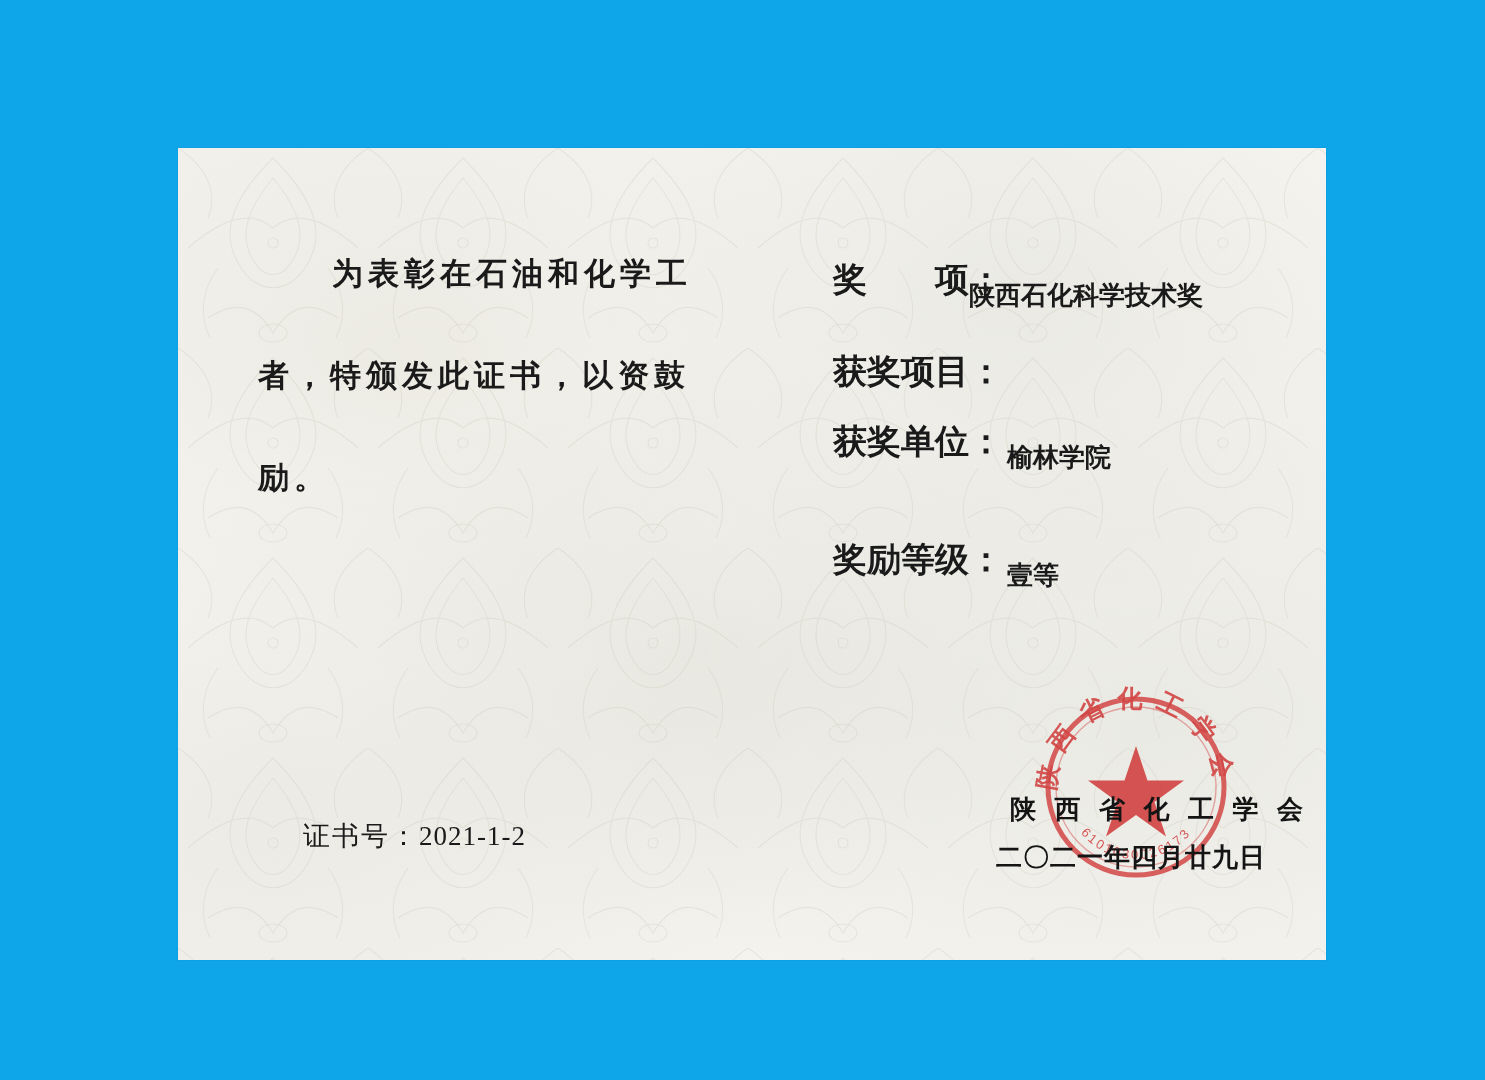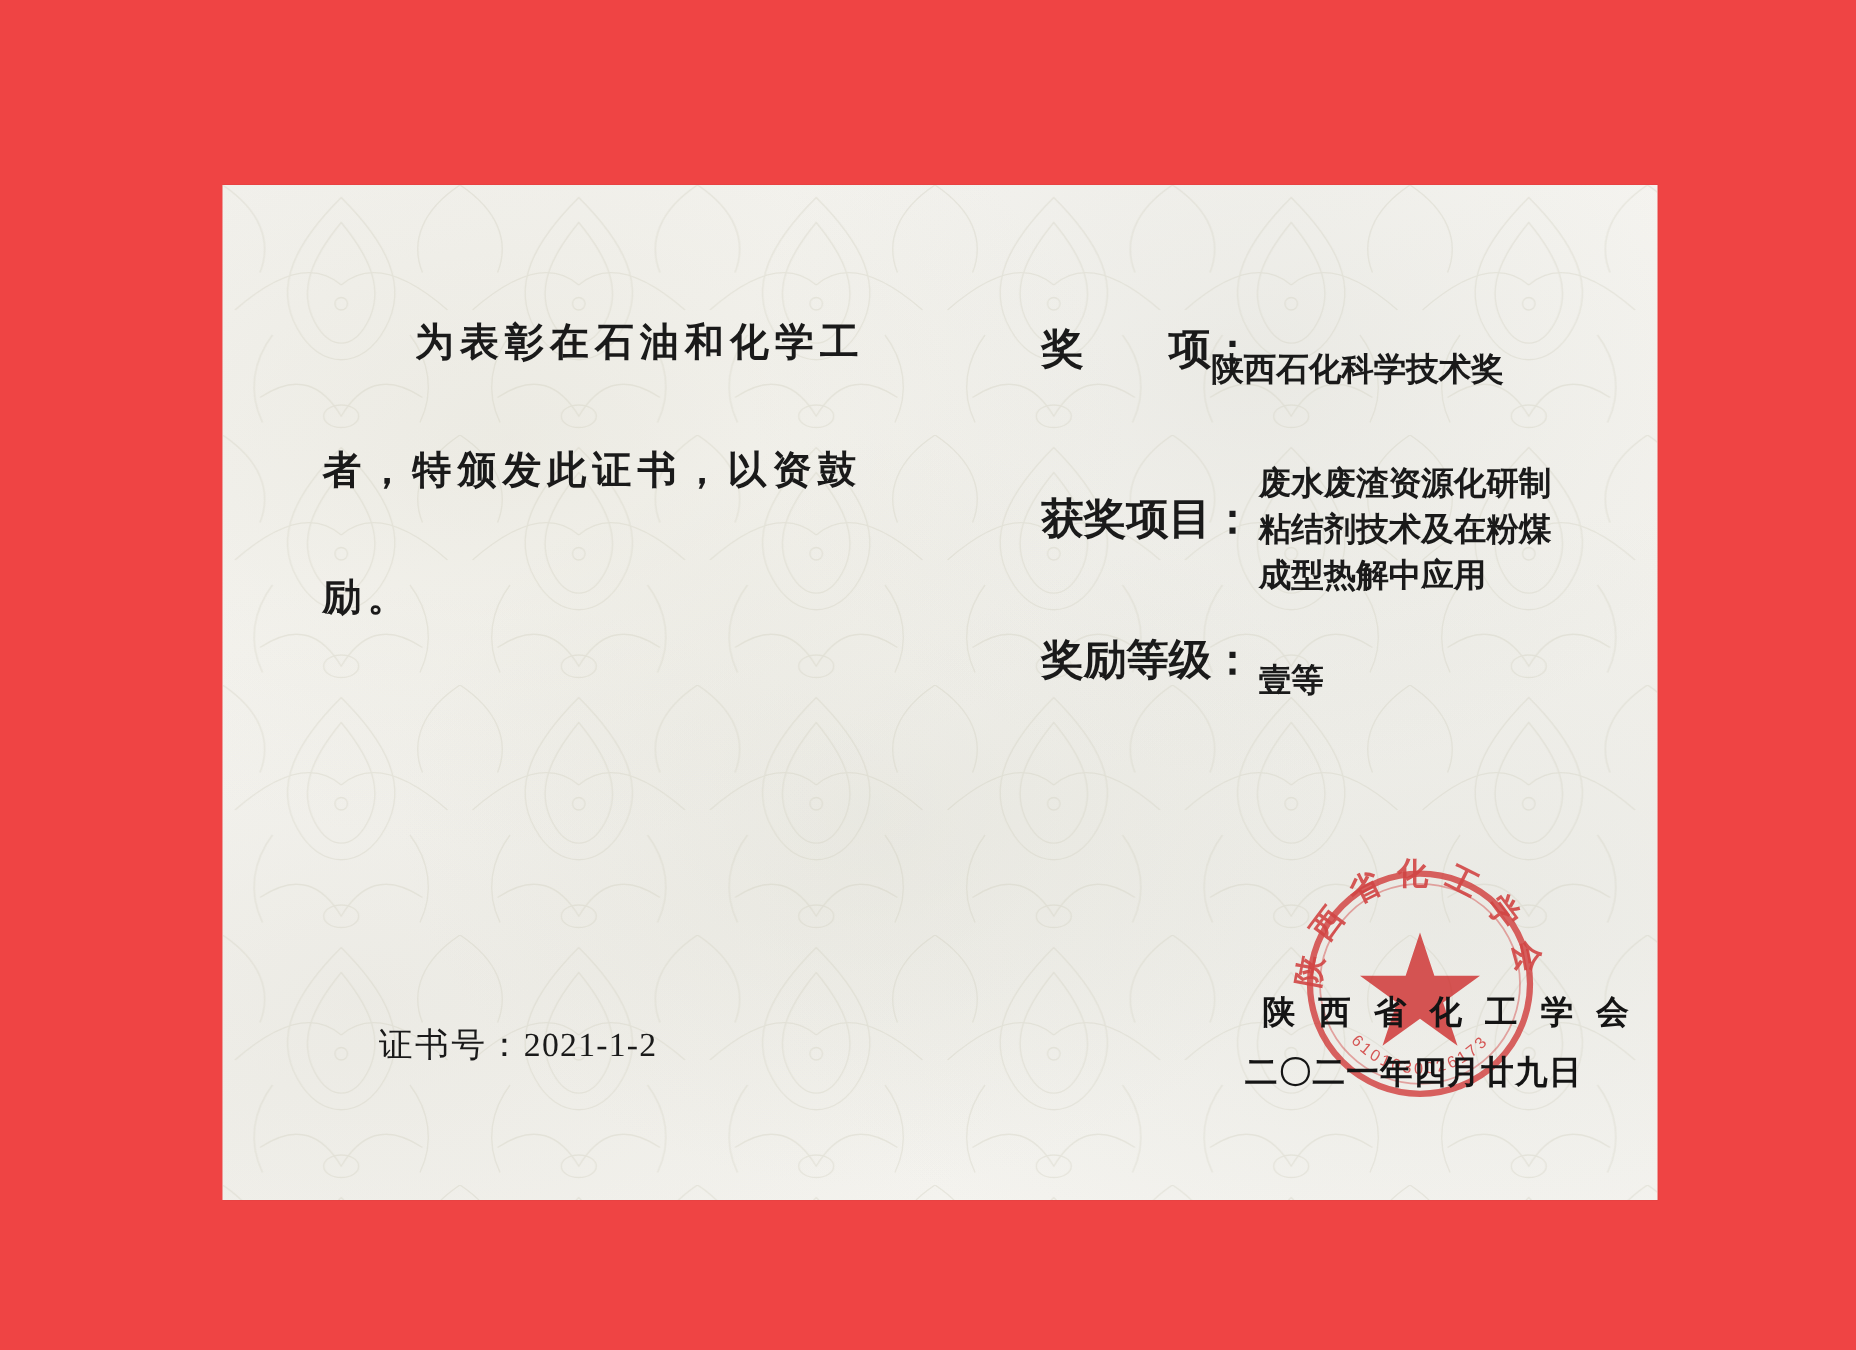--- a/index.html
+++ b/index.html
@@ -10,21 +10,21 @@
   body {
     width: 1485px;
     height: 1080px;
     font-family: "Liberation Serif", "DejaVu Serif", serif;
     overflow: hidden;
   }
   .page {
     position: relative;
     width: 1485px;
     height: 1080px;
-    background: #ef4444;
+    background: #0ea5e9;
   }
   
   .certificate {
     position: absolute;
     left: 178px;
     top: 148px;
     width: 1148px;
     height: 812px;
     background:
       radial-gradient(ellipse at 20% 25%, rgba(214,212,196,0.30) 0%, rgba(214,212,196,0) 38%),
@@ -193,27 +193,26 @@
 
     <div class="right-col">
 
       <div class="field">
         <span class="label spread">奖　　项：</span>
         <span class="value">陕西石化科学技术奖</span>
       </div>
 
       <div class="field project">
         <span class="label">获奖项目：</span>
-        <span class="value multi">
-          <span>废水废渣资源化研制</span><br>
-          <span>粘结剂技术及在粉煤</span><br>
-          <span>成型热解中应用</span>
-        </span>
-      </div>
-
+      </div>
+
+      <div class="field unit">
+        <span class="label">获奖单位：</span>
+        <span class="value">榆林学院</span>
+      </div>
 
       <div class="field level">
         <span class="label">奖励等级：</span>
         <span class="value">壹等</span>
       </div>
 
     </div>
 
     <div class="seal">
       <svg viewBox="0 0 206 206" xmlns="http://www.w3.org/2000/svg">

